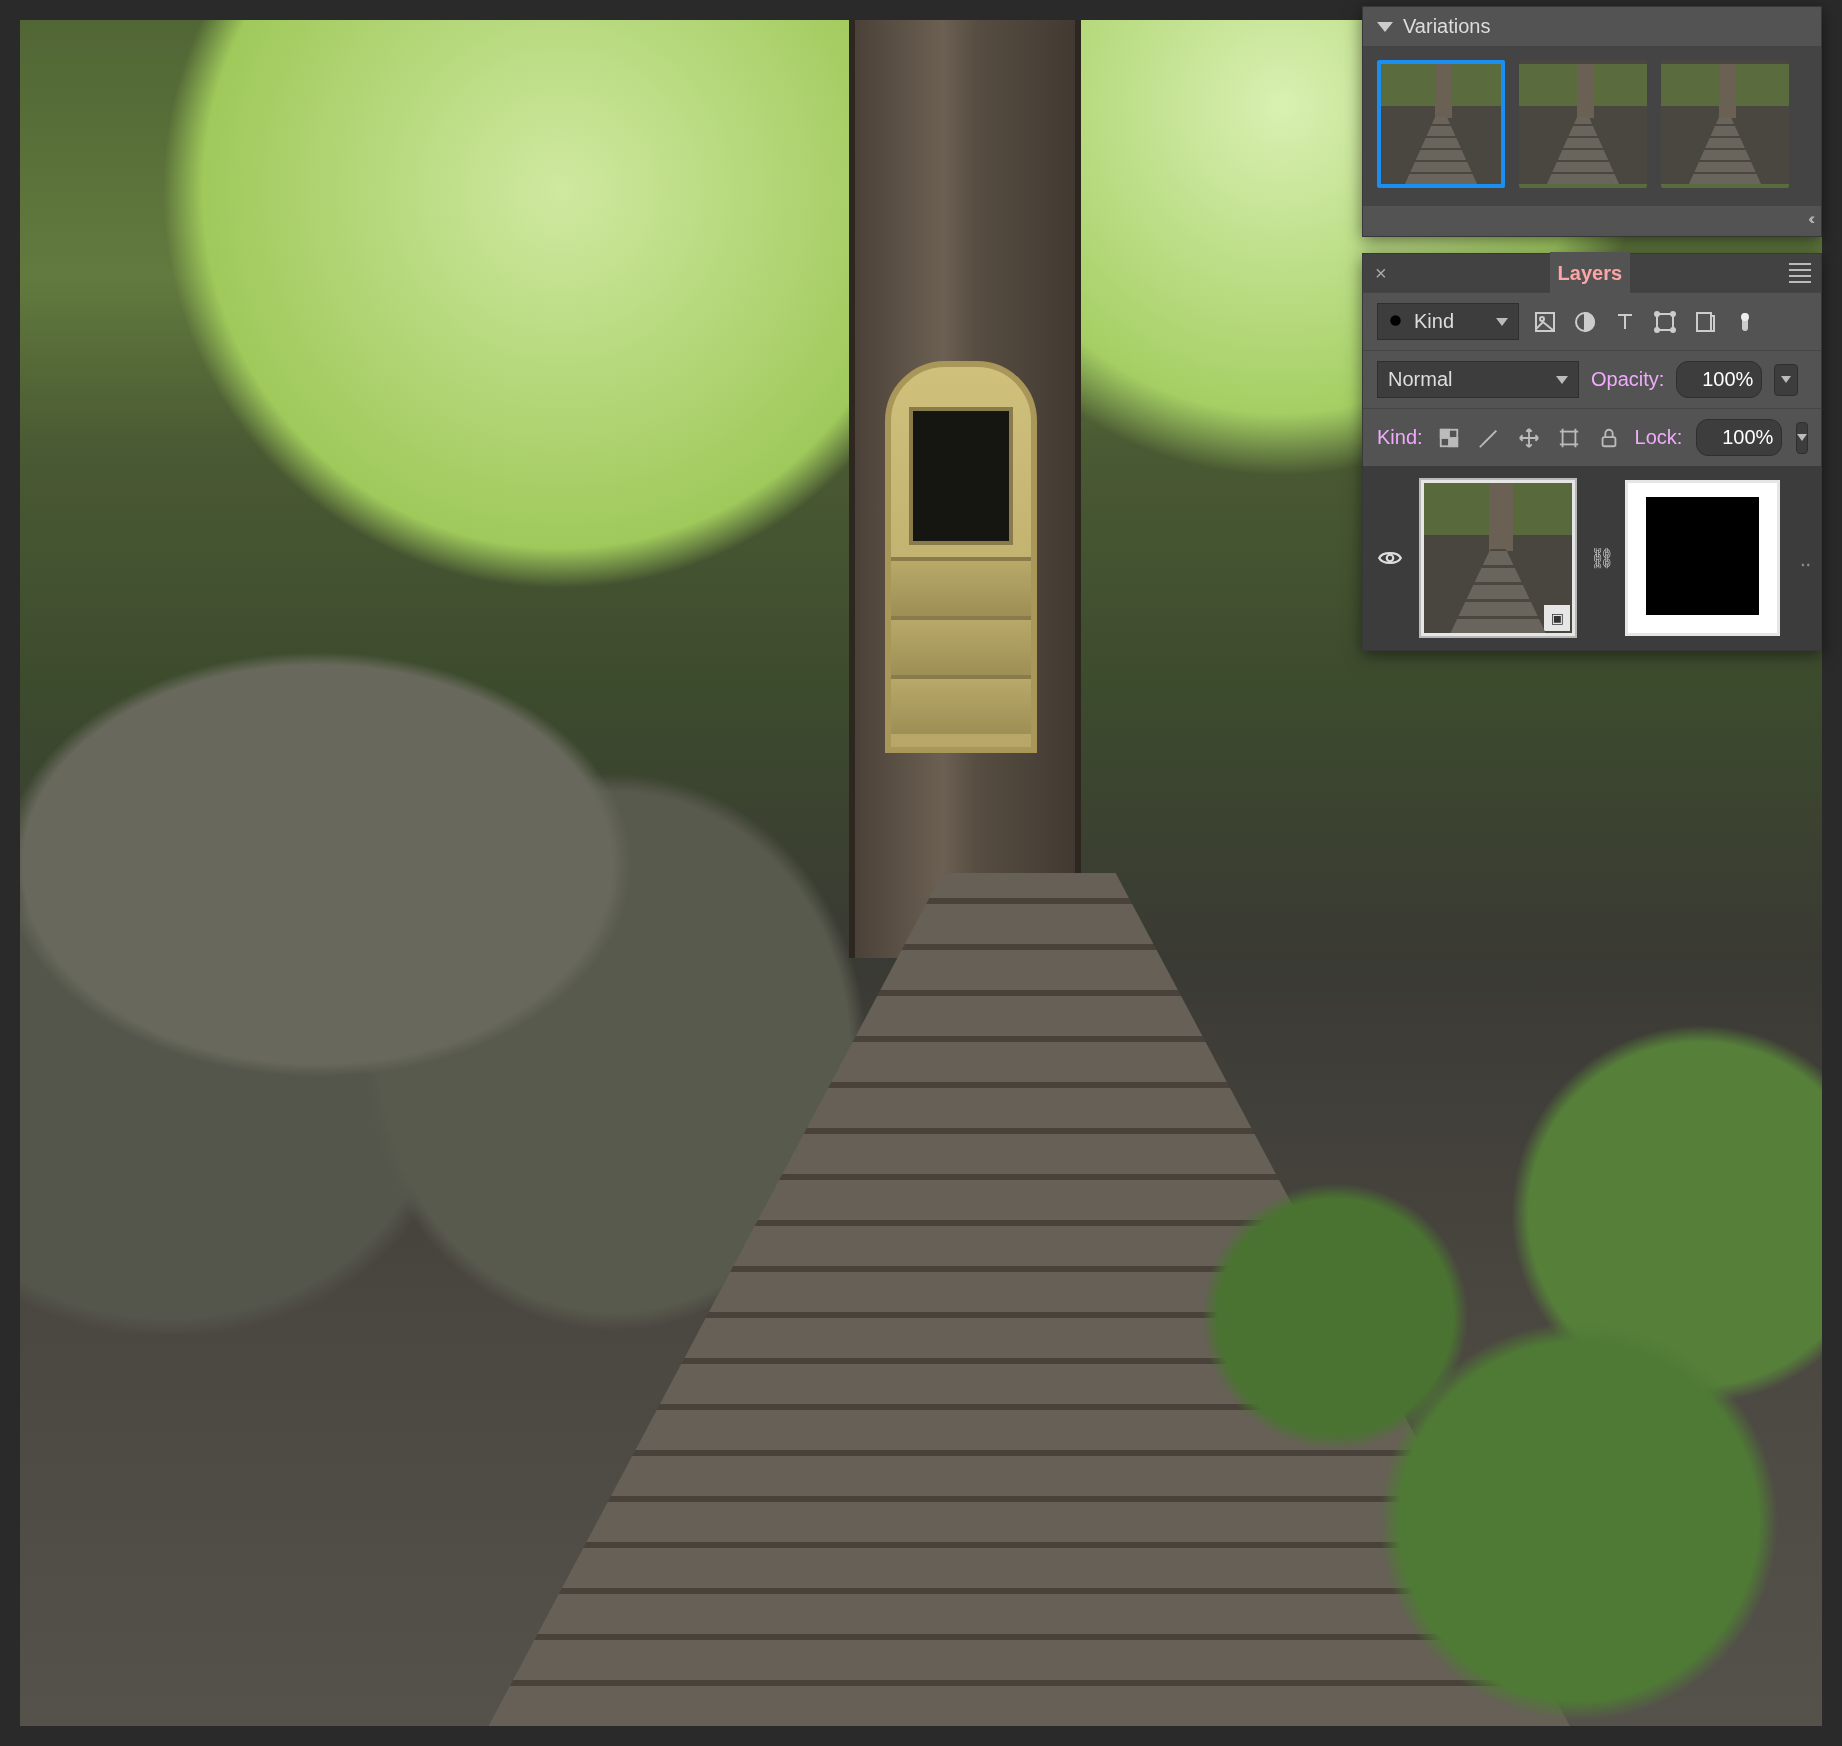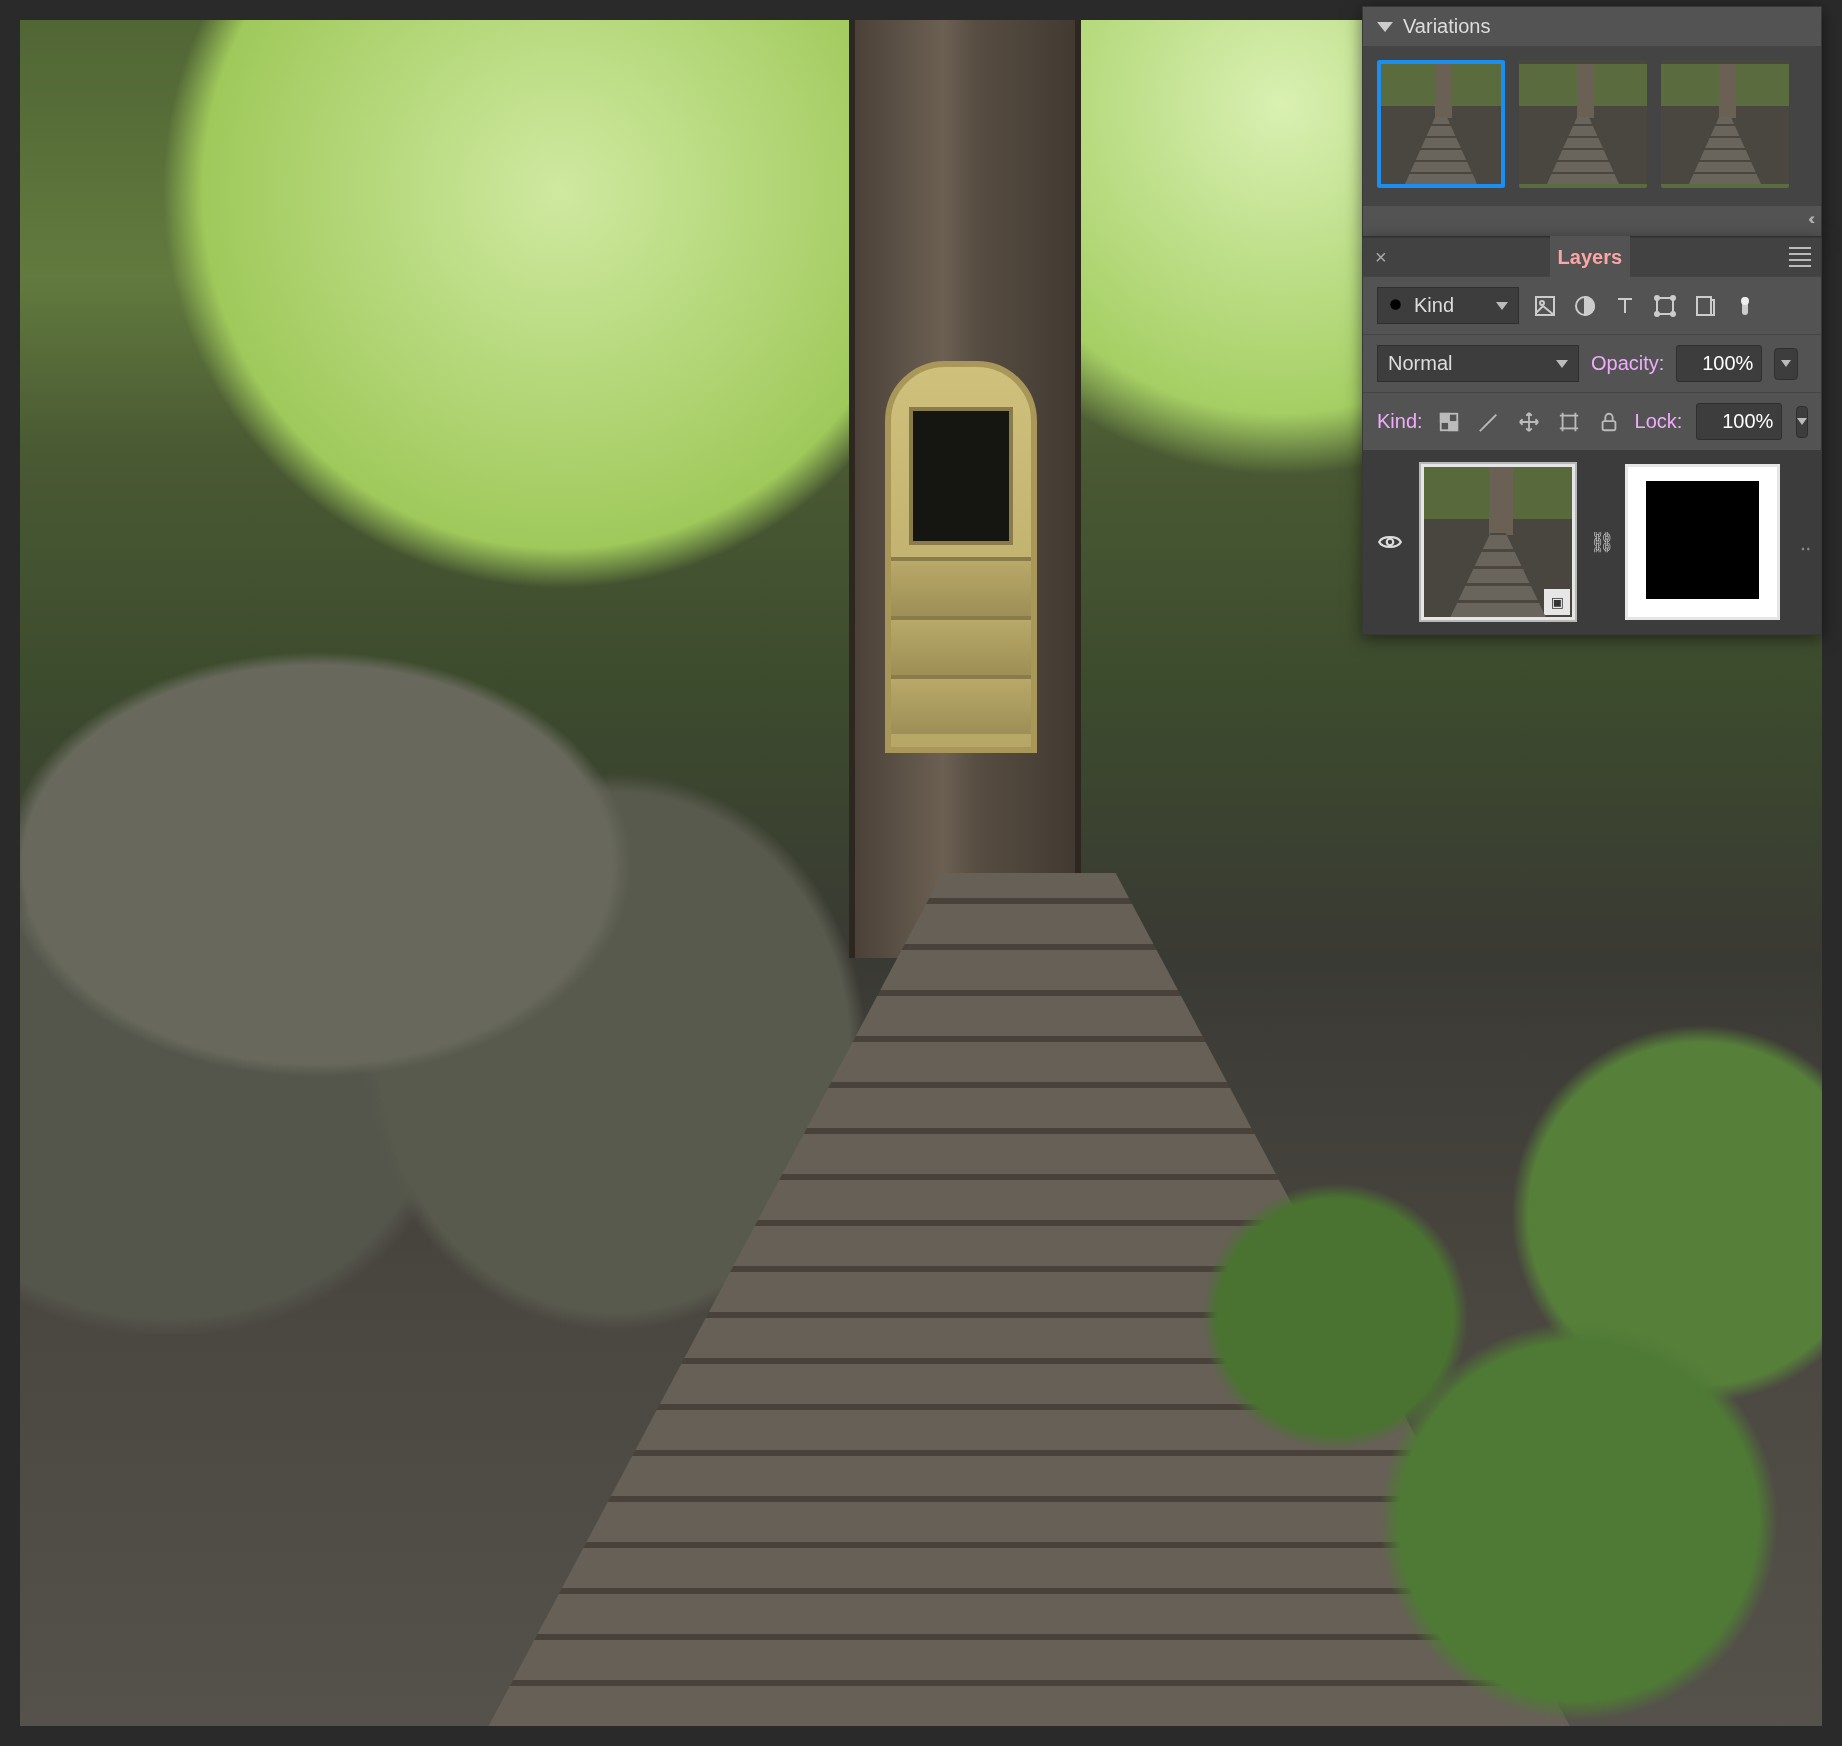--- a/index.html
+++ b/index.html
@@ -18,21 +18,21 @@
     radial-gradient(ellipse at 30% 50%,#6a6b5f 0 30%,transparent 32%),
     radial-gradient(ellipse at 60% 70%,#5c5d52 0 28%,transparent 30%),
     radial-gradient(ellipse at 15% 75%,#585950 0 22%,transparent 24%);filter:contrast(1.1)}
   .steps{position:absolute;left:26%;right:14%;top:50%;bottom:0;
     background:repeating-linear-gradient(0deg,#6b655b 0 40px,#4c463d 40px 46px);clip-path:polygon(42% 0,58% 0,100% 100%,0 100%);filter:brightness(.95)}
   .foliage{position:absolute;right:0;bottom:0;width:45%;height:60%;background:
     radial-gradient(circle at 70% 80%,#4f7a35 0 18%,transparent 20%),
     radial-gradient(circle at 40% 60%,#4a7331 0 15%,transparent 17%),
     radial-gradient(circle at 85% 50%,#567f3a 0 20%,transparent 22%);}
   
-  .panel-stack{position:absolute;right:20px;top:6px;width:460px;display:flex;flex-direction:column;gap:0}
+  .panel-stack{position:absolute;right:20px;top:6px;width:460px;display:flex;flex-direction:column;gap:16px}
   .panel{background:#535353;border:1px solid #383838;box-shadow:0 4px 16px rgba(0,0,0,.5)}
   
   .var-head{display:flex;align-items:center;gap:10px;padding:8px 14px;background:#535353}
   .chev{width:0;height:0;border-left:8px solid transparent;border-right:8px solid transparent;border-top:10px solid #ccc}
   .var-body{display:flex;gap:14px;padding:14px 14px 18px;background:#444}
   .thumb{width:120px;height:120px;background:linear-gradient(#5a6b3e 0 35%,#4a4740 35% 100%);border:4px solid transparent;position:relative;border-radius:2px}
   .thumb.sel{border-color:#1B8EF2}
   .thumb::before{content:"";position:absolute;left:45%;top:0;width:14%;height:45%;background:#6b6054}
   .thumb::after{content:"";position:absolute;left:20%;right:20%;top:44%;bottom:0;background:repeating-linear-gradient(0deg,#6a655c 0 10px,#4c463e 10px 12px);clip-path:polygon(42% 0,58% 0,100% 100%,0 100%)}
   .collapse{display:flex;justify-content:flex-end;padding:4px 10px 8px;background:#535353;color:#bbb;font-size:16px;letter-spacing:-4px}
@@ -42,21 +42,21 @@
   .tab{background:#535353;padding:10px 8px;margin-left:4px;color:#fca5a5;font-weight:bold}
   .menu{margin-left:auto;display:flex;flex-direction:column;gap:4px}
   .menu span{display:block;width:22px;height:2px;background:#bbb}
   .row{display:flex;align-items:center;gap:12px;padding:10px 14px;background:#535353;border-top:1px solid #454545}
   .select{flex:0 0 auto;display:flex;align-items:center;gap:8px;background:#3d3d3d;border:1px solid #2f2f2f;border-radius:0;padding:6px 10px;min-width:120px;color:#ddd}
   .select.wide{min-width:180px}
   .select .dd{margin-left:auto;width:0;height:0;border-left:6px solid transparent;border-right:6px solid transparent;border-top:8px solid #bbb}
   .iconbtn{width:28px;height:28px;display:flex;align-items:center;justify-content:center;color:#ccc}
   .iconbtn svg{width:24px;height:24px;fill:none;stroke:#ccc;stroke-width:2}
   .label{color:#f0abfc}
-  .val{background:#3d3d3d;border:1px solid #2f2f2f;border-radius:3px;padding:6px 8px;min-width:68px;text-align:right;color:#fff}
+  .val{background:#3d3d3d;border:1px solid #2f2f2f;border-radius:12px;padding:6px 8px;min-width:68px;text-align:right;color:#fff}
   .dd-small{width:22px;height:30px;background:#3d3d3d;border:1px solid #2f2f2f;border-radius:4px;display:flex;align-items:center;justify-content:center}
   .dd-small::after{content:"";width:0;height:0;border-left:5px solid transparent;border-right:5px solid transparent;border-top:7px solid #bbb}
   .lockrow{display:flex;align-items:center;gap:14px;padding:10px 14px;background:#535353;border-top:1px solid #454545}
   .lockicons{display:flex;gap:16px;align-items:center}
   .lockicons .ico{width:24px;height:24px;display:flex;align-items:center;justify-content:center;color:#bbb}
   
   .layerlist{background:#3c3c3c;padding:14px 10px;display:flex;flex-direction:column;gap:18px}
   .layer{display:flex;align-items:center;gap:14px}
   .eye{width:34px;display:flex;justify-content:center}
   .eye svg{width:26px;height:26px;stroke:#ddd;fill:none;stroke-width:2}

